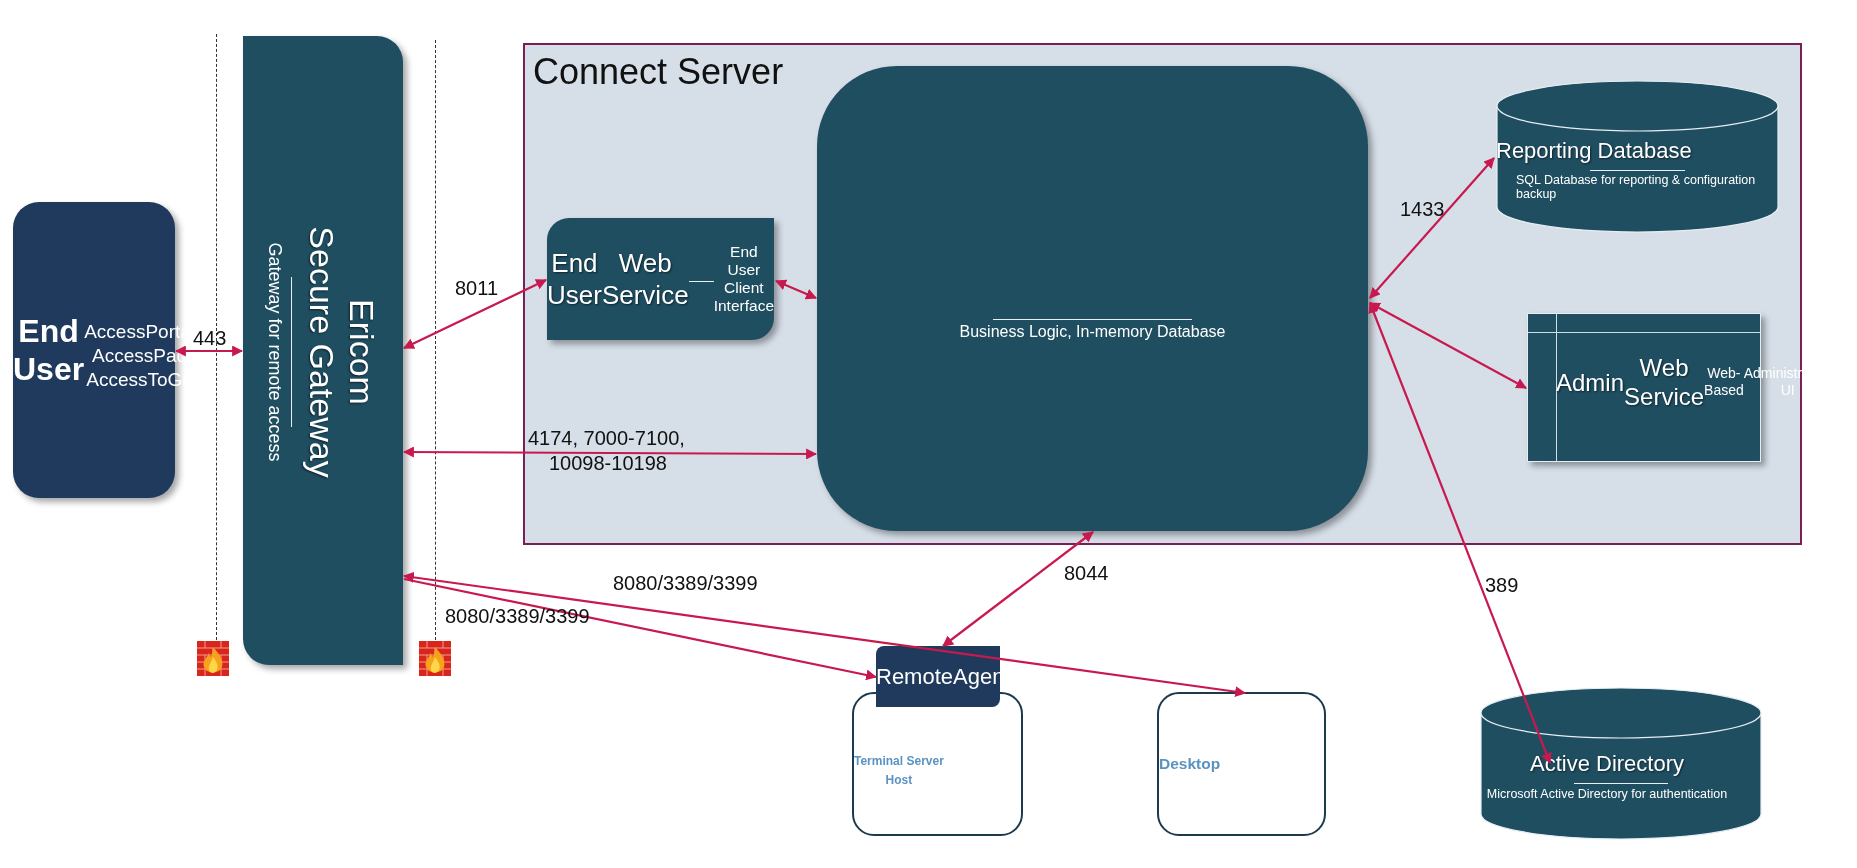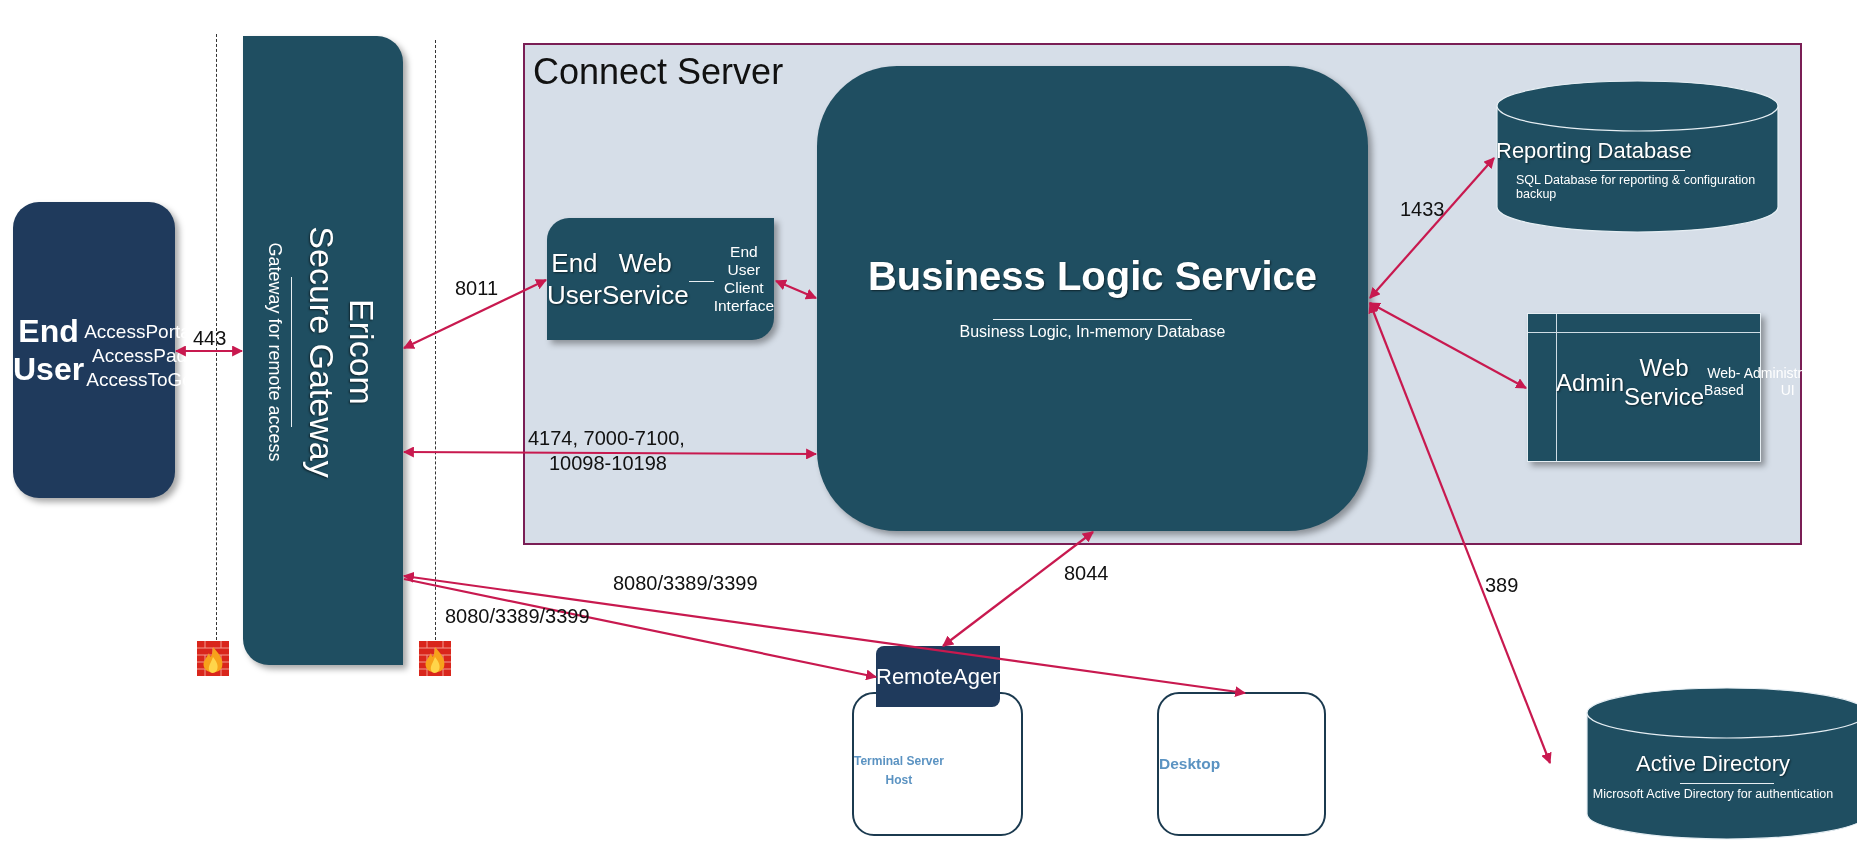--- a/index.html
+++ b/index.html
@@ -47,21 +47,20 @@
 </div>
 
 <div class="abs dark center shadow" style="left:547px; top:218px; width:227px; height:122px; border-radius:22px 0 22px 0;">
   <div class="tshadow" style="font-size:26px; line-height:32px;">End User</div>
   <div class="tshadow" style="font-size:26px; line-height:32px;">Web Service</div>
   <div class="divider" style="width:122px; margin:6px 0 2px;"></div>
   <div style="font-size:15.5px;">End User Client Interface</div>
 </div>
 
 <div class="abs dark shadow" style="left:817px; top:66px; width:551px; height:465px; border-radius:80px;">
-  <div class="abs tshadow" style="left:0; width:100%; top:188px; text-align:center; font-size:40px; font-weight:bold;">Business Logic Service</div>
   <div class="abs divider" style="left:176px; width:199px; top:253px;"></div>
   <div class="abs" style="left:0; width:100%; top:257px; text-align:center; font-size:16px;">Business Logic, In-memory Database</div>
 </div>
 
 <div class="abs" style="left:1496px; top:80px; width:283px; height:153px;">
   <svg width="283" height="153" style="position:absolute; left:0; top:0; overflow:visible;">
     <path d="M1,26 L1,127 A140.5,25 0 0 0 282,127 L282,26 Z" fill="#1f4e61" stroke="#e6eef3" stroke-width="1.2"></path>
     <ellipse cx="141.5" cy="26" rx="140.5" ry="25" fill="#1f4e61" stroke="#e6eef3" stroke-width="1.2"></ellipse>
   </svg>
   <div class="abs tshadow" style="left:0; width:100%; top:58px; color:#fff; font-size:22px;">Reporting Database</div>
@@ -74,21 +73,21 @@
   <div class="abs" style="left:0; top:18px; width:100%; height:1px; background:#cfdde5;"></div>
   <div class="abs center" style="left:28px; top:18px; right:0; height:100px;">
     <div class="tshadow" style="font-size:24px; line-height:29px;">Admin</div>
     <div class="tshadow" style="font-size:24px; line-height:29px;">Web Service</div>
     <div class="divider" style="width:110px; margin:6px 0 2px;"></div>
     <div style="font-size:14px; line-height:17px;">Web-Based</div>
     <div style="font-size:14px; line-height:17px;">Administrative UI</div>
   </div>
 </div>
 
-<div class="abs" style="left:1586px; top:687px; width:254px; height:153px;">
+<div class="abs" style="left:1480px; top:687px; width:254px; height:153px;">
   <svg width="282" height="153" style="position:absolute; left:0; top:0; overflow:visible;">
     <path d="M1,26 L1,127 A140,25 0 0 0 281,127 L281,26 Z" fill="#1f4e61" stroke="#e6eef3" stroke-width="1.2"></path>
     <ellipse cx="141" cy="26" rx="140" ry="25" fill="#1f4e61" stroke="#e6eef3" stroke-width="1.2"></ellipse>
   </svg>
   <div class="abs tshadow" style="left:0; width:100%; top:64px; text-align:center; color:#fff; font-size:22px;">Active Directory</div>
   <div class="abs divider" style="left:94px; width:94px; top:96px;"></div>
   <div class="abs" style="left:0; width:100%; top:100px; text-align:center; color:#fff; font-size:12.5px;">Microsoft Active Directory for authentication</div>
 </div>
 
 <div class="abs center" style="left:852px; top:692px; width:171px; height:144px; border:2px solid #1b3a4f; border-radius:22px; background:#fff;">

